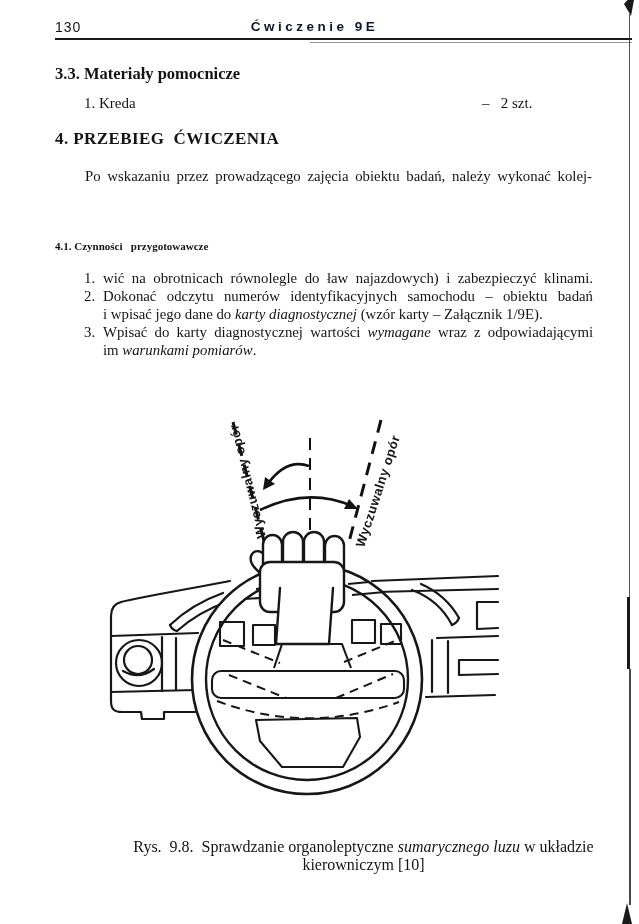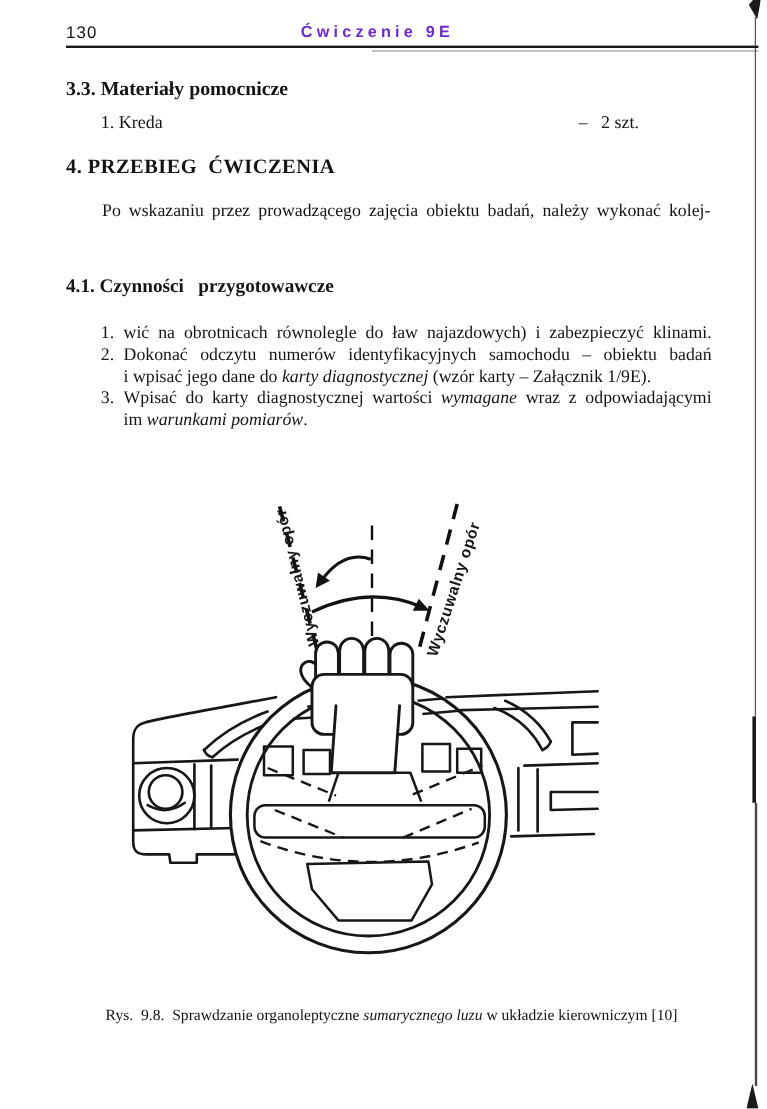--- a/index.html
+++ b/index.html
@@ -4,41 +4,41 @@
 <style>
   html,body{margin:0;padding:0;}
   body{
     width:639px;height:924px;background:#ffffff;position:relative;overflow:hidden;
     font-family:"Liberation Serif", serif;color:#141414;
     -webkit-font-smoothing:antialiased;
   }
   .abs{position:absolute;}
   
   #pagenum{left:55px;top:19px;font:14px "Liberation Sans", sans-serif;letter-spacing:1px;}
-  #htitle{left:0;right:10px;top:19px;text-align:center;font:bold 13.5px "Liberation Sans", sans-serif;letter-spacing:3.5px;color:#6d28d9;}
+  #htitle{left:0;right:10px;top:19px;text-align:center;font:bold 13.5px "Liberation Sans", sans-serif;letter-spacing:3.5px;color:#0f172a;}
   #hrule{left:55px;top:38px;width:577px;height:2px;background:#181818;}
   #hrule2{left:310px;top:42px;width:322px;height:1px;background:#444;opacity:.55;}
   
   .hd{font-weight:bold;white-space:pre-wrap;}
   #h33{left:55px;top:64px;font-size:16.5px;}
   #kreda{left:84px;top:95px;font-size:15px;}
   #kredaq{left:482px;top:95px;font-size:15px;white-space:pre-wrap;}
   #h4{left:55px;top:129px;font-size:17px;letter-spacing:.4px;}
-  #h41{left:55px;top:230px;font-size:16px;}
+  #h41{left:55px;top:240px;font-size:11px;}
   
   #para{left:55px;top:167px;width:537px;font-size:14.8px;line-height:18.2px;}
   .ln{display:block;}
   .just{text-align:justify;text-align-last:justify;}
   .indent{text-indent:30px;}
   #list{left:84px;top:269px;width:509px;font-size:14.8px;line-height:18.1px;}
   .item{position:relative;padding-left:19px;}
   .num{position:absolute;left:0;top:0;}
   
   #figure{left:90px;top:410px;width:470px;height:420px;}
-  #caption{left:88px;top:838px;font-size:13px;white-space:pre-wrap;text-align:center;}
+  #caption{left:88px;top:838px;font-size:16px;white-space:pre-wrap;text-align:center;}
   
   .art{background:#1a1a1a;}
   #edgeTop{left:624px;top:0;width:10px;height:16px;clip-path:polygon(35% 0,100% 0,70% 100%,0 25%);}
   #edgeL1{left:629px;top:14px;width:1px;height:583px;opacity:.75;}
   #edgeL2{left:627px;top:597px;width:3px;height:72px;}
   #edgeL3{left:629px;top:669px;width:2px;height:236px;opacity:.8;}
   #edgeBot{left:622px;top:903px;width:10px;height:21px;clip-path:polygon(50% 0,100% 100%,0 100%);}
 </style>
 </head>
 <body>

